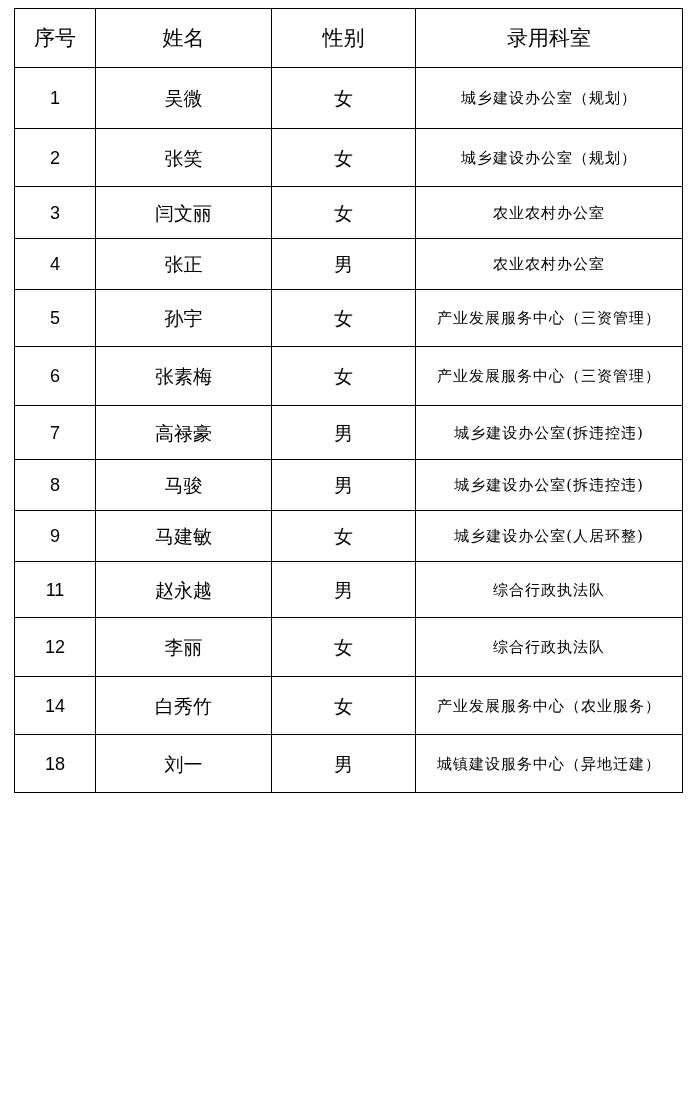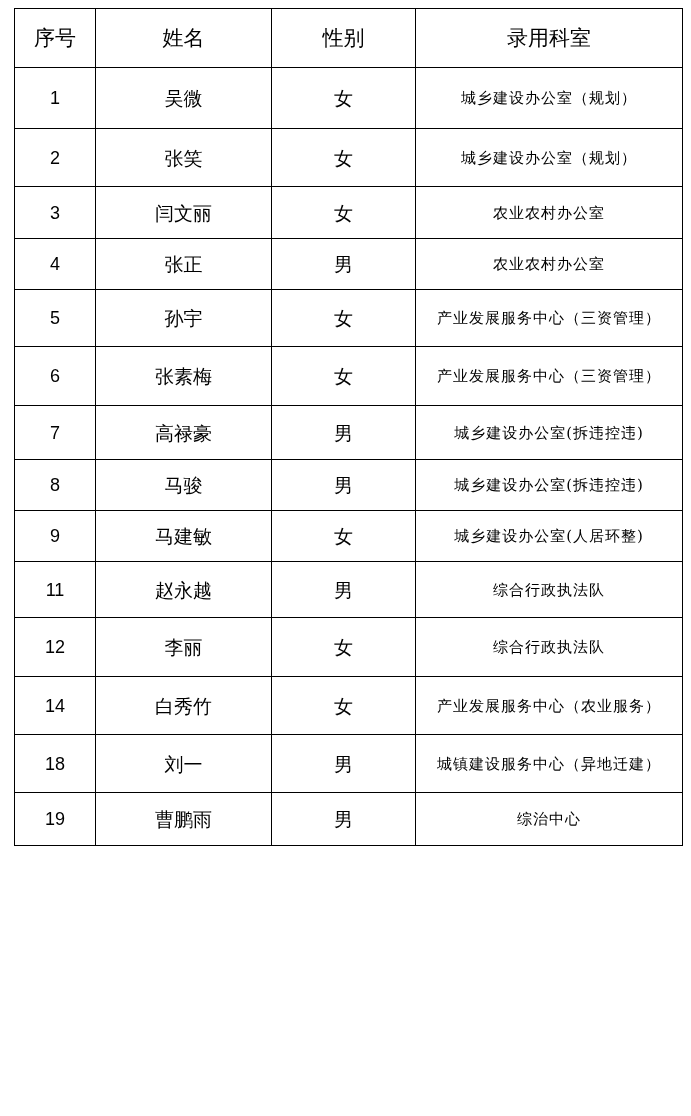--- a/index.html
+++ b/index.html
@@ -103,20 +103,14 @@
       <td>白秀竹</td>
       <td>女</td>
       <td class="dept">产业发展服务中心（农业服务）</td>
     </tr>
     <tr style="height:58px">
       <td class="num">18</td>
       <td>刘一</td>
       <td>男</td>
       <td class="dept">城镇建设服务中心（异地迁建）</td>
     </tr>
-    <tr style="height:53px">
-      <td class="num">19</td>
-      <td>曹鹏雨</td>
-      <td>男</td>
-      <td class="dept">综治中心</td>
-    </tr>
   </tbody>
 </table>
 
 </body></html>

